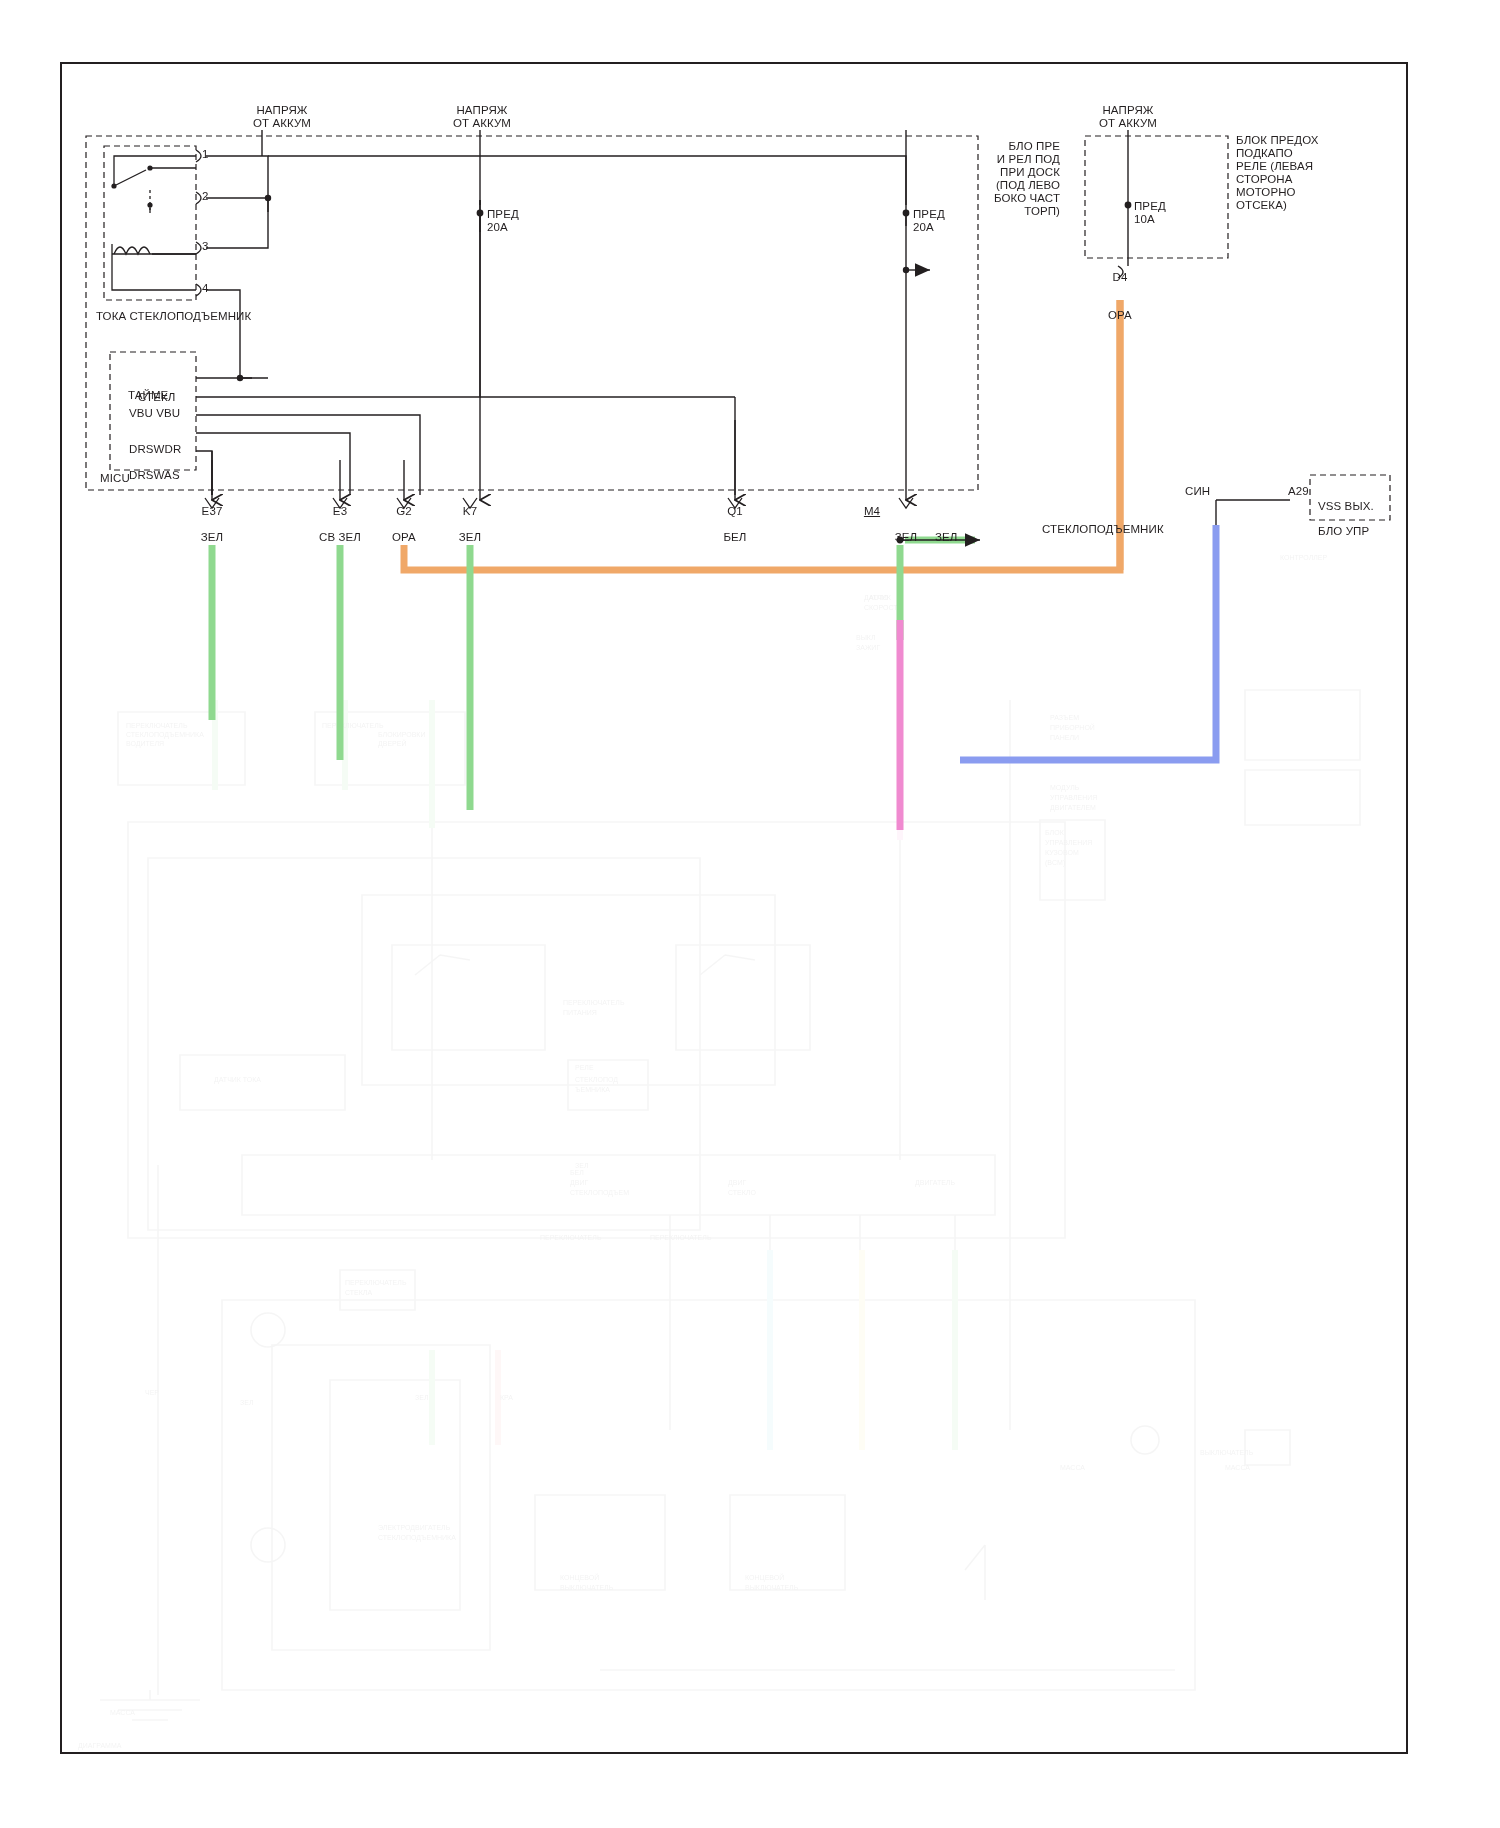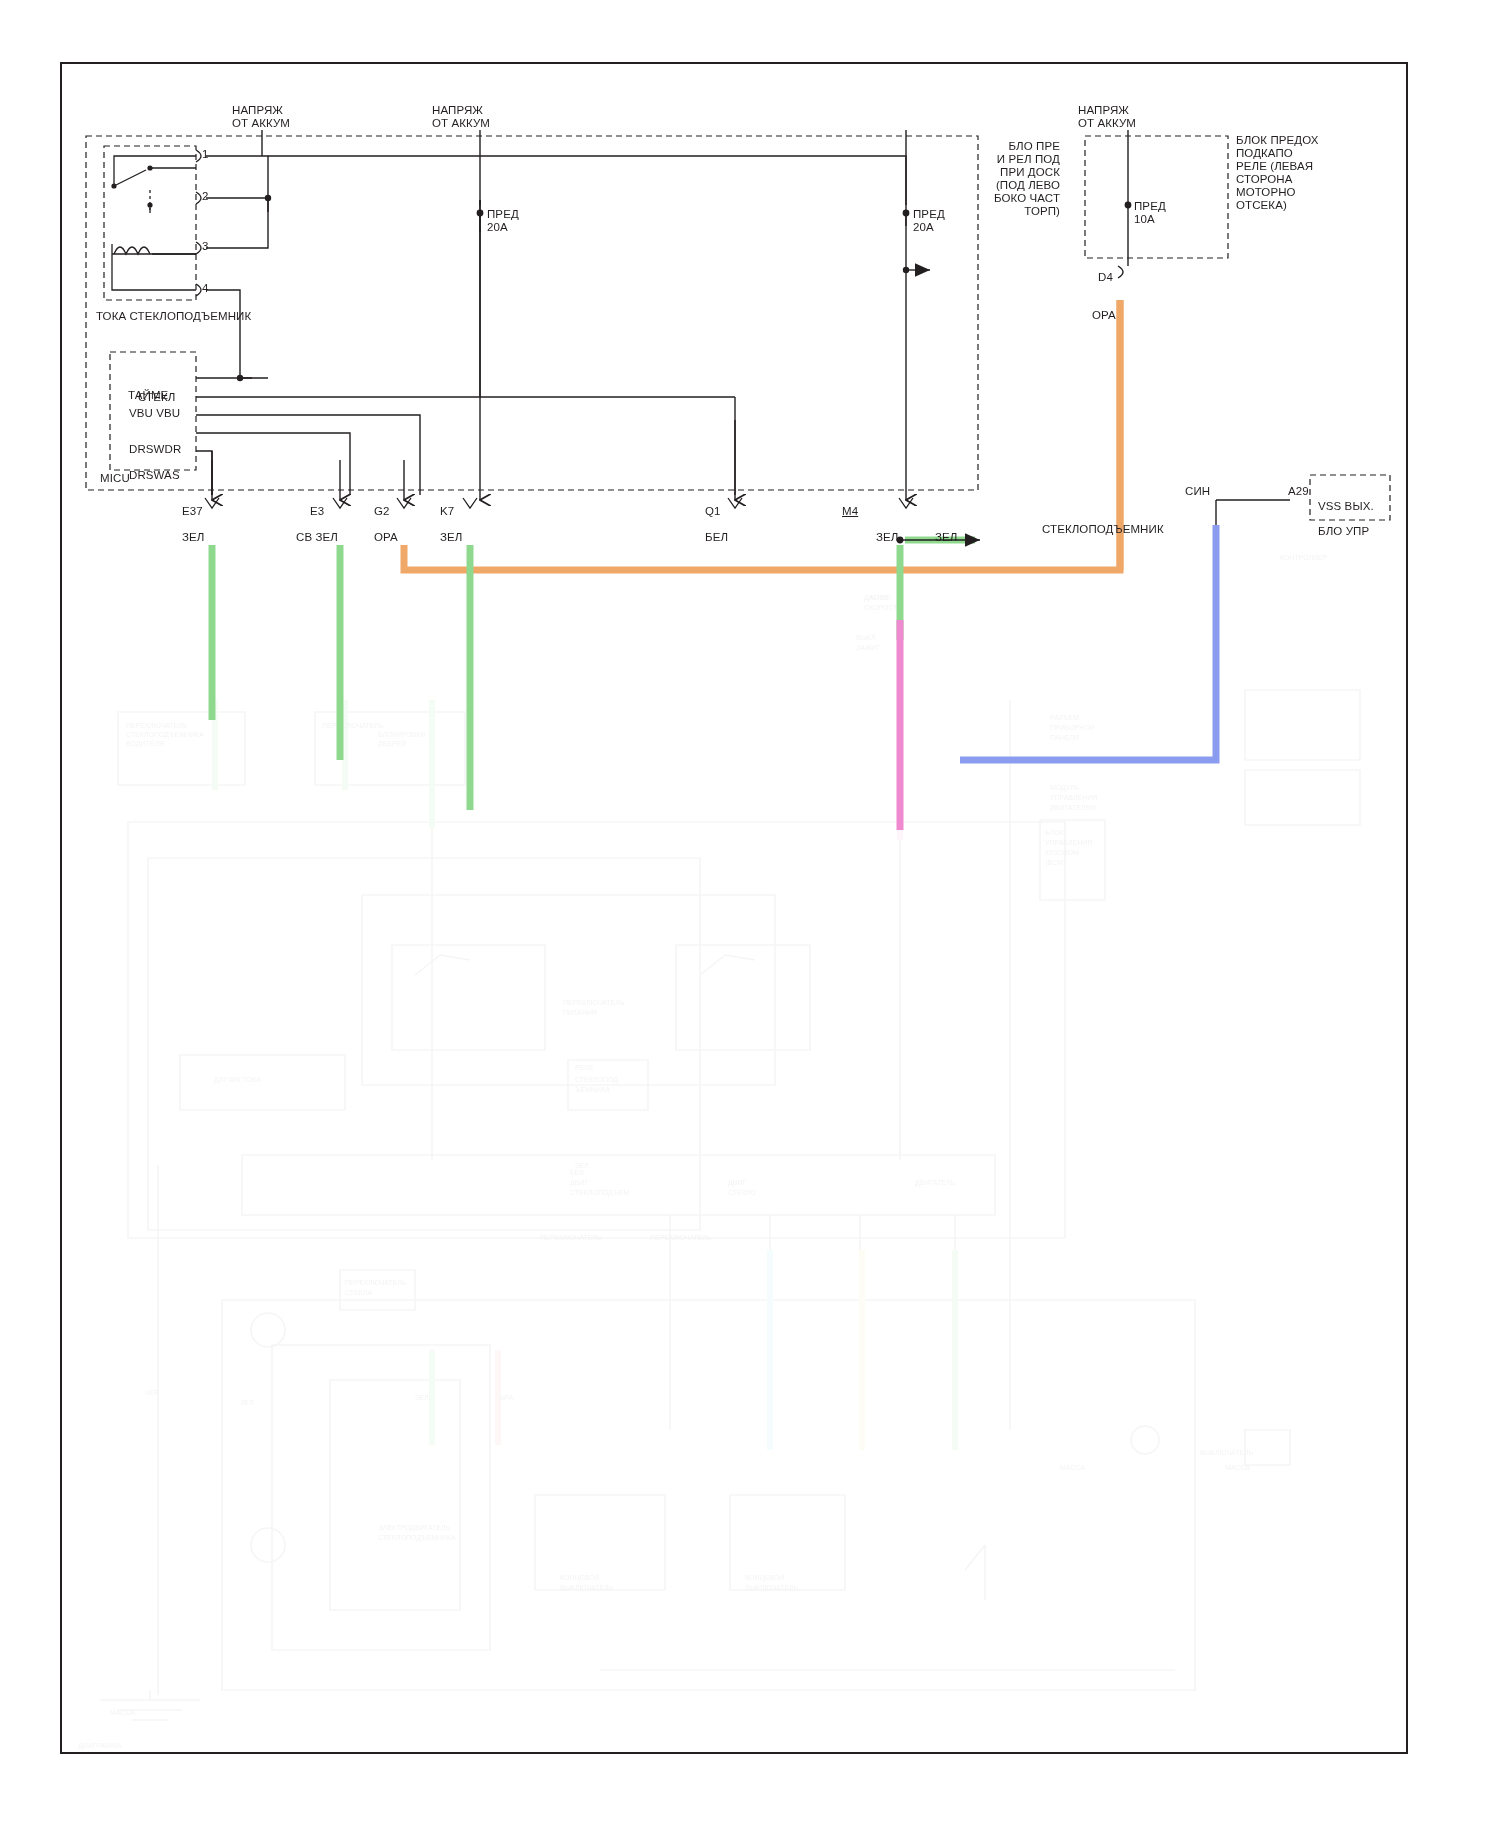--- a/index.html
+++ b/index.html
@@ -36,21 +36,21 @@
     overflow: visible;
   }
   .lbl {
     position: absolute;
     font-size: 11.5px;
     line-height: 13px;
     color: #231f20;
     white-space: pre;
     letter-spacing: 0.1px;
   }
-  .lbl.c { text-align: left; }
+  .lbl.c { text-align: center; }
   .faded {
     opacity: 0.30;
   }
   .whitewash {
     position: absolute;
     left: 62px;
     top: 520px;
     width: 1344px;
     height: 1232px;
     background: rgba(255,255,255,0.72);

